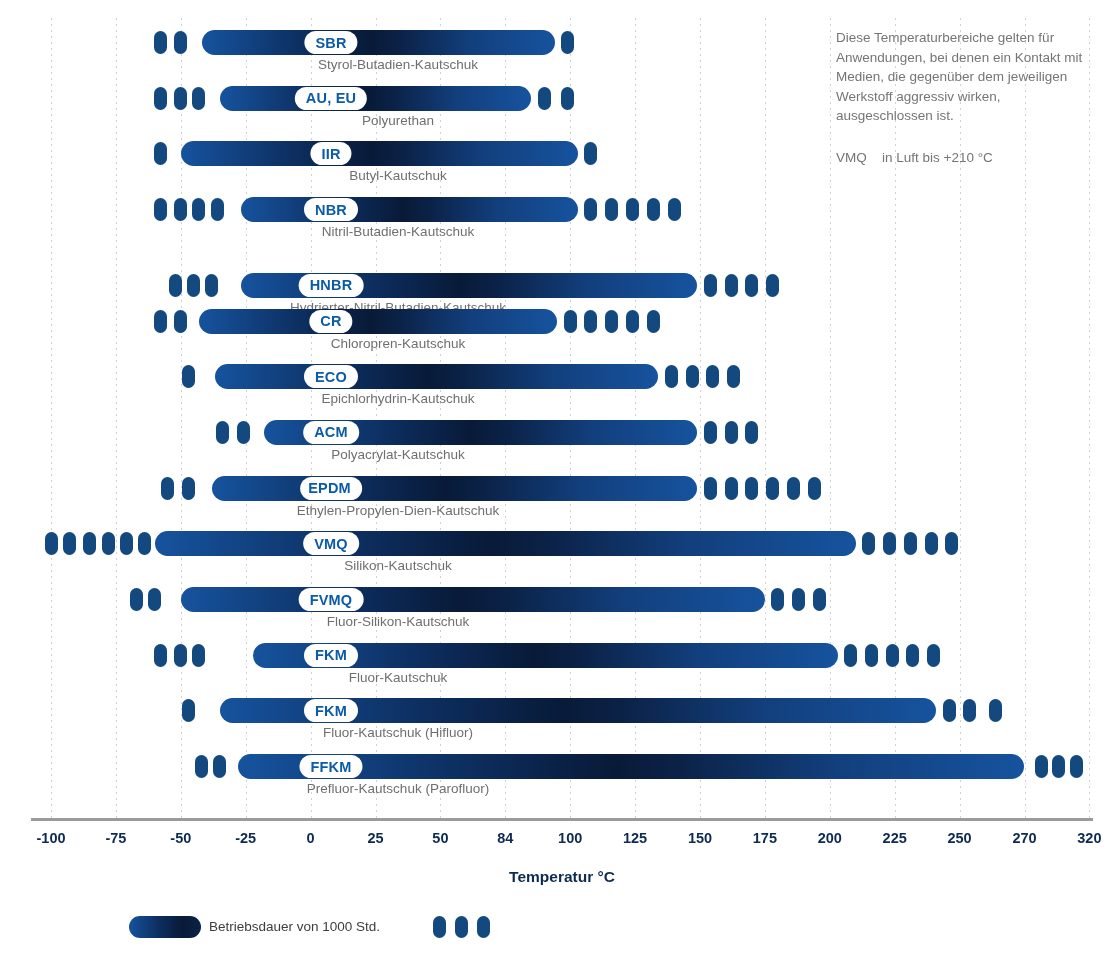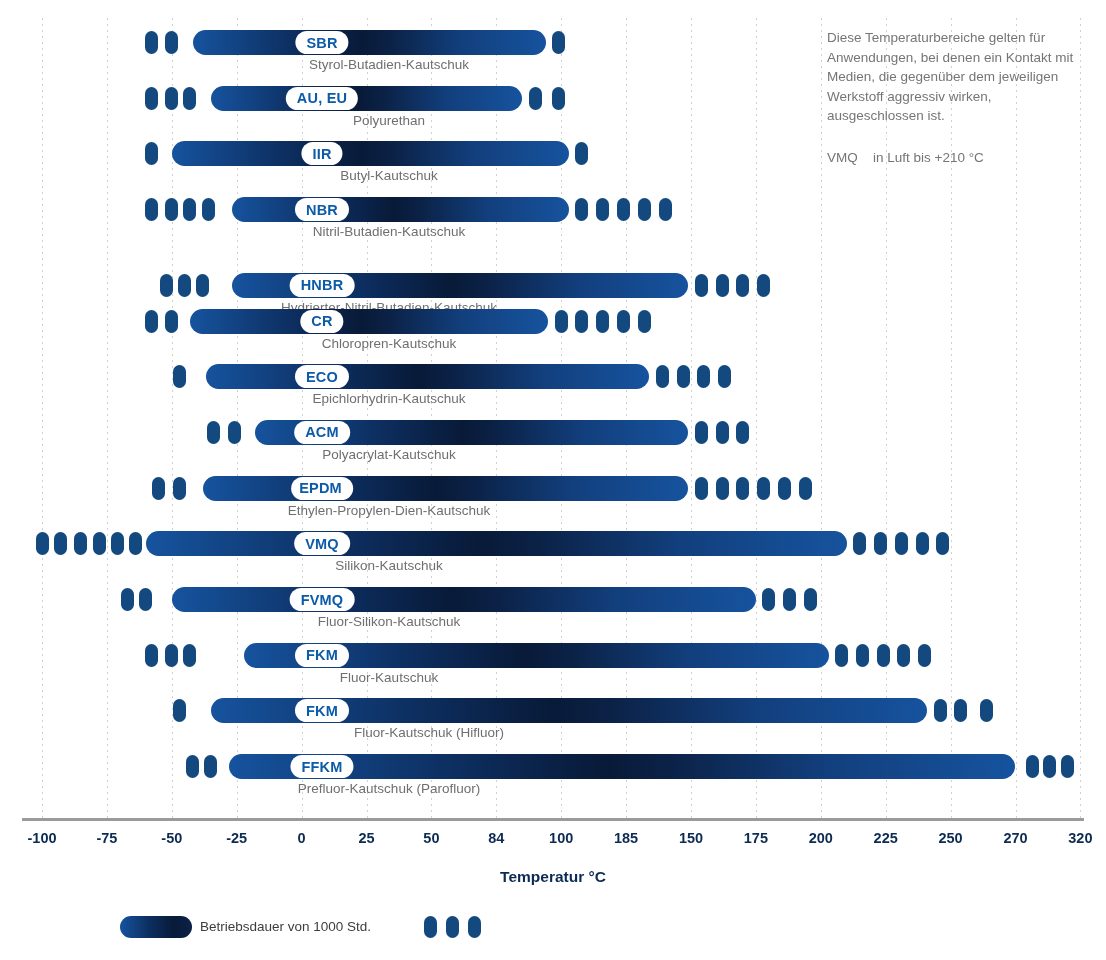--- a/index.html
+++ b/index.html
@@ -3,21 +3,21 @@
 <meta charset="utf-8">
 <style>
   html,body{margin:0;padding:0;}
   body{
     width:1106px;height:960px;
     background:#ffffff;
     font-family:"Liberation Sans", sans-serif;
     overflow:hidden;
     position:relative;
   }
-  #stage{position:absolute;left:0;top:0;width:878px;height:960px;}
+  #stage{position:absolute;left:9px;top:0;width:878px;height:960px;}
 
   
   .gridline{
     position:absolute;top:18px;height:800px;width:1px;
     background-image:linear-gradient(to bottom,#c9c9c9 0 2px,transparent 2px 6px);
     background-size:1px 6px;
     opacity:.85;
   }
 
   
@@ -238,21 +238,21 @@
         <div class="badge" style="left: 322px;">FKM</div>
         <div class="rowname" style="left: 389px;">Fluor-Kautschuk</div>
       </div>
       <div class="row" style="top: 698.4px;">
         <span class="dot" style="left: 173.088px;"></span>
         <div class="bar" style="left: 210.74px; width: 716.496px;"></div>
         <span class="dot" style="left: 933.716px;"></span>
         <span class="dot" style="left: 953.835px;"></span>
         <span class="dot" style="left: 979.795px;"></span>
         <div class="badge" style="left: 322px;">FKM</div>
-        <div class="rowname" style="left: 389px; margin-left: 40px;">Fluor-Kautschuk (Hifluor)</div>
+        <div class="rowname" style="left: 389px;">Fluor-Kautschuk (Hifluor)</div>
       </div>
       <div class="row" style="top: 754.1px;">
         <span class="dot" style="left: 186.068px;"></span>
         <span class="dot" style="left: 204.24px;"></span>
         <div class="bar" style="left: 228.912px; width: 786.588px;"></div>
         <span class="dot" style="left: 1025.87px;"></span>
         <span class="dot" style="left: 1042.75px;"></span>
         <span class="dot" style="left: 1060.92px;"></span>
         <div class="badge" style="left: 322px;">FFKM</div>
         <div class="rowname" style="left: 389px;">Prefluor-Kautschuk (Parofluor)</div>
@@ -264,21 +264,21 @@
     <div id="ticks">
         <div class="tick" style="left: 42px;">-100</div>
         <div class="tick" style="left: 106.9px;">-75</div>
         <div class="tick" style="left: 171.8px;">-50</div>
         <div class="tick" style="left: 236.7px;">-25</div>
         <div class="tick" style="left: 301.6px;">0</div>
         <div class="tick" style="left: 366.5px;">25</div>
         <div class="tick" style="left: 431.4px;">50</div>
         <div class="tick" style="left: 496.3px;">84</div>
         <div class="tick" style="left: 561.2px;">100</div>
-        <div class="tick" style="left: 626.1px;">185</div>
+        <div class="tick" style="left: 626.1px;">125</div>
         <div class="tick" style="left: 691px;">150</div>
         <div class="tick" style="left: 755.9px;">175</div>
         <div class="tick" style="left: 820.8px;">200</div>
         <div class="tick" style="left: 885.7px;">225</div>
         <div class="tick" style="left: 950.6px;">250</div>
         <div class="tick" style="left: 1015.5px;">270</div>
         <div class="tick" style="left: 1080.4px;">320</div>
       </div>
   </div>
   <div id="axistitle">Temperatur °C</div>

